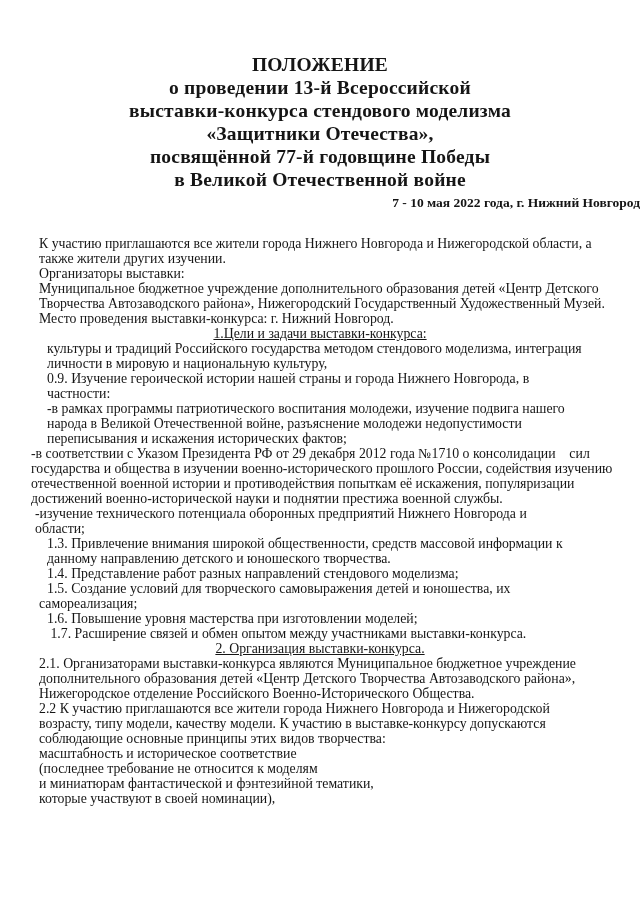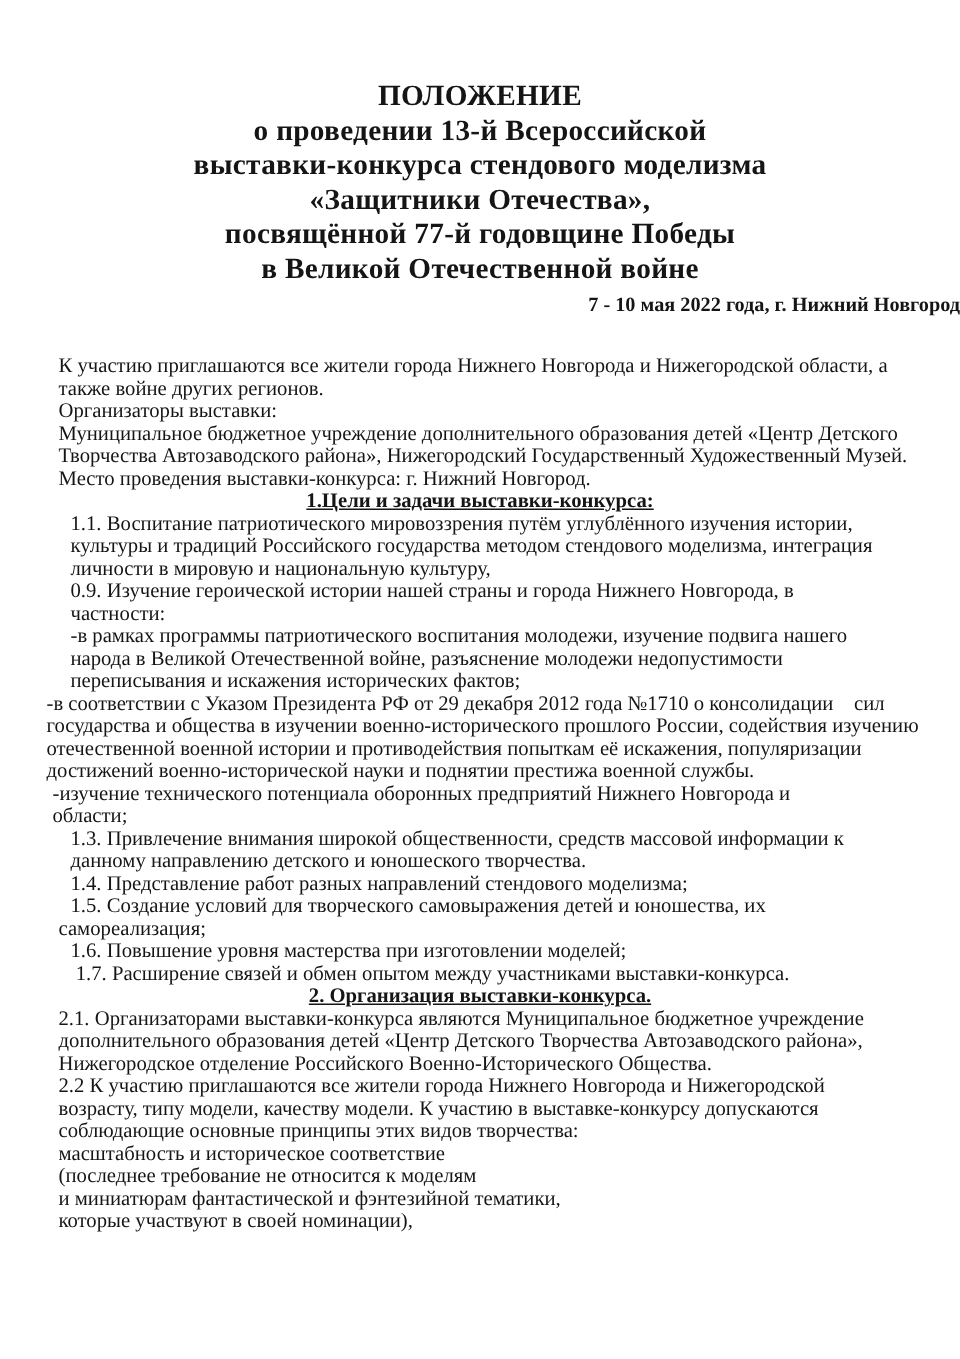--- a/index.html
+++ b/index.html
@@ -40,46 +40,45 @@
   .line {
     white-space: pre;
     min-height: 15px;
   }
   .s-base    { padding-left: 39px; }
   .s-item    { padding-left: 47px; }
   .s-deep    { padding-left: 35px; }
   .s-out     { padding-left: 31px; }
   .s-heading {
     text-align: center;
-    font-weight: 700;
+    font-weight: 400;
     text-decoration: underline;
   }
 </style>
 </head>
 <body>
 
 <div class="page" style="color: rgb(21, 21, 21); background: rgb(255, 255, 255);">
   <div class="title-block">
       <div>ПОЛОЖЕНИЕ</div>
       <div>о проведении 13-й Всероссийской</div>
       <div>выставки-конкурса стендового моделизма</div>
       <div>«Защитники Отечества»,</div>
       <div>посвящённой 77-й годовщине Победы</div>
       <div>в Великой Отечественной войне</div>
     </div>
   <div class="date-line">7 - 10 мая 2022 года, г. Нижний Новгород</div>
   <div class="doc-body">
       <div class="line s-base">К участию приглашаются все жители города Нижнего Новгорода и Нижегородской области, а</div>
-      <div class="line s-base">также войне других регионов.</div>
+      <div class="line s-base">также жители других изучении.</div>
       <div class="line s-base">Организаторы выставки:</div>
       <div class="line s-base">Муниципальное бюджетное учреждение дополнительного образования детей «Центр Детского</div>
       <div class="line s-base">Творчества Автозаводского района», Нижегородский Государственный Художественный Музей.</div>
       <div class="line s-base">Место проведения выставки-конкурса: г. Нижний Новгород.</div>
       <div class="line s-heading">1.Цели и задачи выставки-конкурса:</div>
-      <div class="line s-item">1.1. Воспитание патриотического мировоззрения путём углублённого изучения истории,</div>
       <div class="line s-item">культуры и традиций Российского государства методом стендового моделизма, интеграция</div>
       <div class="line s-item">личности в мировую и национальную культуру,</div>
       <div class="line s-item">0.9. Изучение героической истории нашей страны и города Нижнего Новгорода, в</div>
       <div class="line s-item">частности:</div>
       <div class="line s-item">-в рамках программы патриотического воспитания молодежи, изучение подвига нашего</div>
       <div class="line s-item">народа в Великой Отечественной войне, разъяснение молодежи недопустимости</div>
       <div class="line s-item">переписывания и искажения исторических фактов;</div>
       <div class="line s-out">-в соответствии с Указом Президента РФ от 29 декабря 2012 года №1710 о консолидации    сил</div>
       <div class="line s-out">государства и общества в изучении военно-исторического прошлого России, содействия изучению</div>
       <div class="line s-out">отечественной военной истории и противодействия попыткам её искажения, популяризации</div>

